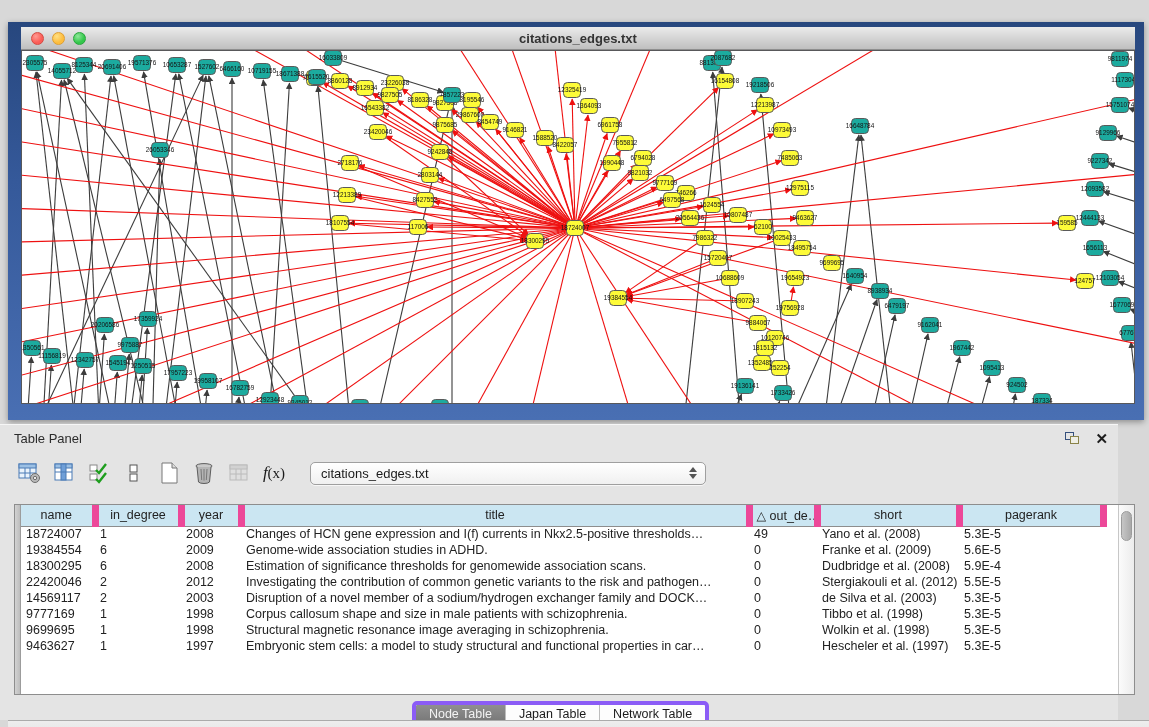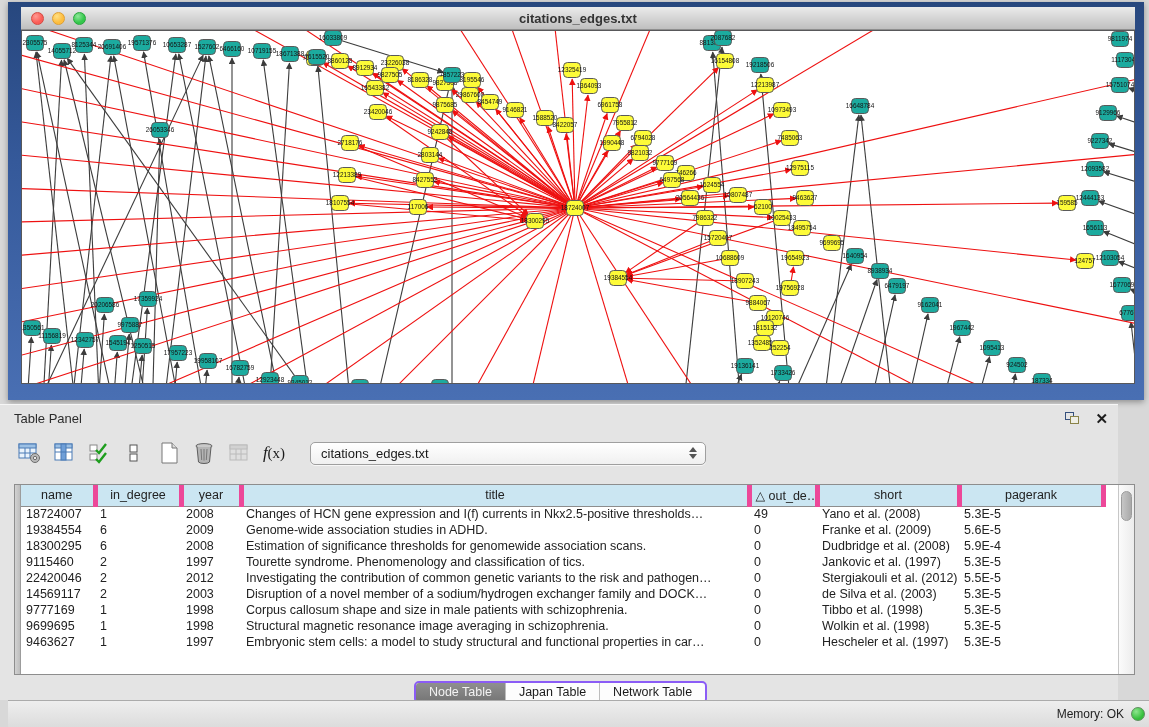--- a/index.html
+++ b/index.html
@@ -1,18 +1,18 @@
 <!DOCTYPE html>
 <html><head>
 <meta charset="utf-8">
 <style>
   * { margin:0; padding:0; box-sizing:border-box; }
   html,body { width:1149px; height:727px; }
   body { font-family:"Liberation Sans",sans-serif; background:#d8d8d8; position:relative; overflow:hidden; }
-  #app { position:absolute; inset:0; }
+  #app { position:absolute; inset:0;margin-top:20px; }
 
   
   .net-frame { position:absolute; left:8px; top:2px; width:1136px; height:398px;
     background:linear-gradient(180deg,#27477e 0%,#35599a 40%,#496fb3 100%);
     padding:5px 9px 15px 13px; box-shadow:0 2px 6px rgba(0,0,0,.35); }
   .titlebar { height:23px; background:linear-gradient(#ebebeb,#bfbfbf);
     border-bottom:1px solid #8e8e8e; position:relative; display:flex; align-items:center; }
   .lights { position:absolute; left:10px; top:5px; display:flex; gap:8px; }
   .light { width:13px; height:13px; border-radius:50%; }
   .light.r { background:radial-gradient(circle at 35% 30%, #ff9a92,#fb5d57 60%); border:1px solid #d34a42; }
@@ -44,29 +44,29 @@
   .combo .arrows { display:flex; flex-direction:column; gap:2px; }
   .combo .arrows i { width:0; height:0; border-left:4px solid transparent; border-right:4px solid transparent; }
   .combo .arrows i.up { border-bottom:5px solid #555; }
   .combo .arrows i.dn { border-top:5px solid #555; }
 
   .table-box { position:absolute; left:14px; top:79px; width:1121px; height:191px;
     background:#fff; border:1px solid #8d8d8d; display:flex; }
   .row-gutter { width:6px; background:linear-gradient(90deg,#d2d2d2,#bdbdbd); border-right:1px solid #9c9c9c; }
   .grid-area { flex:1; overflow:hidden; position:relative; }
   table.grid { border-collapse:collapse; table-layout:fixed; width:1082px; font-size:12.5px; color:#222; }
-  table.grid th { background:#cbe6f2; border-right:5px solid #ec4899; border-bottom:1px solid #8d8d8d;
+  table.grid th { background:#cbe6f2; border-right:7px solid #ec4899; border-bottom:1px solid #8d8d8d;
     font-weight:normal; font-size:12.5px; height:21px; text-align:center; overflow:hidden; white-space:nowrap; }
   table.grid td { height:16px; padding:0 5px; white-space:nowrap; overflow:hidden; }
   .vscroll { width:16px; border-left:1px solid #c7c7c7; background:linear-gradient(90deg,#fbfbfb,#ececec); position:relative; }
   .vthumb { position:absolute; left:2px; top:6px; width:11px; height:30px; border-radius:6px;
     background:linear-gradient(90deg,#c6c6c6,#a9a9a9); border:1px solid #9b9b9b; }
 
   .tabs-row { position:absolute; left:0; top:276px; width:1121px; display:flex; justify-content:center; }
-  .seg { display:inline-flex; border:2px solid #8b5cf6; border-radius:5px; overflow:hidden;
+  .seg { display:inline-flex; border:4px solid #8b5cf6; border-radius:5px; overflow:hidden;
     background:#fdfdfd; box-shadow:0 1px 0 rgba(255,255,255,.8); }
   .seg button { font-family:"Liberation Sans",sans-serif; font-size:12.5px; padding:2px 13px 3px;
     border:none; background:transparent; color:#1b1b1b; border-left:1px solid #bdbdbd; cursor:default; }
   .seg button:first-child { border-left:none; }
   .seg button.active { background:linear-gradient(#8f8f8f,#757575); color:#f3f3f3; }
 
   .status-bar { position:absolute; left:8px; top:700px; width:1149px; height:27px;
     background:linear-gradient(#eeeeee,#dcdcdc); border-top:1px solid #ababab;
     display:flex; align-items:center; justify-content:flex-end; padding:0 12px; gap:7px; }
   .mem-label { font-size:12px; color:#222; }
@@ -843,29 +843,20 @@
               <tr>
                 <td>18300295</td>
                 <td>6</td>
                 <td>2008</td>
                 <td>Estimation of significance thresholds for genomewide association scans.</td>
                 <td>0</td>
                 <td>Dudbridge et al. (2008)</td>
                 <td>5.9E-4</td>
               </tr>
               <tr>
-                <td>9115460</td>
-                <td>2</td>
-                <td>1997</td>
-                <td>Tourette syndrome. Phenomenology and classification of tics.</td>
-                <td>0</td>
-                <td>Jankovic et al. (1997)</td>
-                <td>5.3E-5</td>
-              </tr>
-              <tr>
                 <td>22420046</td>
                 <td>2</td>
                 <td>2012</td>
                 <td>Investigating the contribution of common genetic variants to the risk and pathogen…</td>
                 <td>0</td>
                 <td>Stergiakouli et al. (2012)</td>
                 <td>5.5E-5</td>
               </tr>
               <tr>
                 <td>14569117</td>

